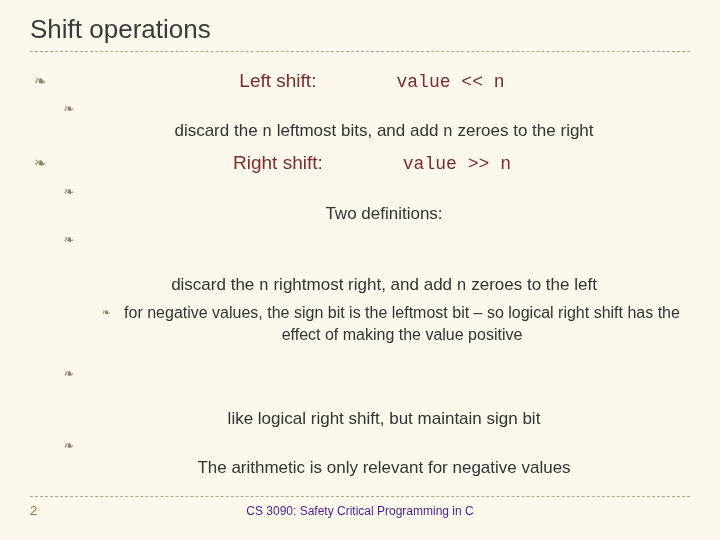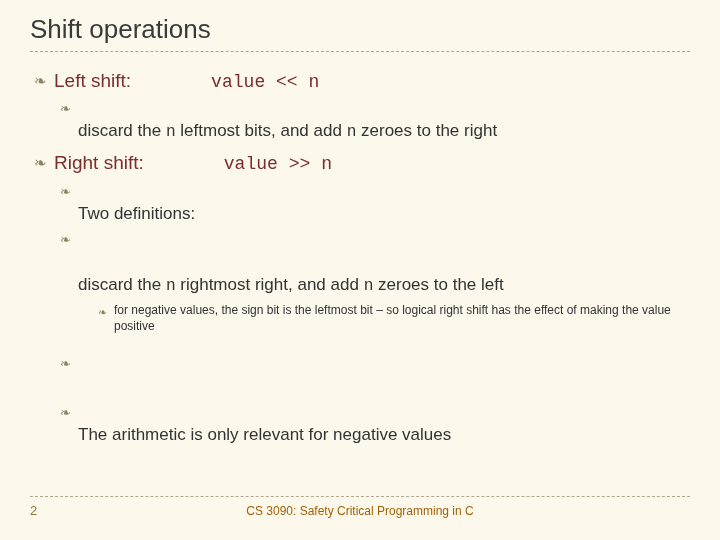--- a/index.html
+++ b/index.html
@@ -36,20 +36,21 @@
     margin-bottom: 4px;
   }
   .lvl1 > .bullet {
     flex: 0 0 20px;
     color: #8a8260;
     font-size: 15px;
     padding-top: 3px;
   }
   .lvl1 > .body {
     flex: 1;
+    text-align: center;
   }
   .lvl1-head {
     font-size: 19px;
     color: #7a2d2d;
     margin-bottom: 2px;
   }
   .lvl1-head .spacer {
     display: inline-block;
     width: 80px;
   }
@@ -74,21 +75,21 @@
     margin: 4px 0 4px 20px;
   }
   .lvl3 > .bullet {
     flex: 0 0 16px;
     color: #8a8260;
     font-size: 11px;
     padding-top: 3px;
   }
   .lvl3 > .body {
     flex: 1;
-    font-size: 12px;
+    font-size: 16px;
     color: #333;
   }
   .code {
     font-family: "Courier New", Courier, monospace;
     font-size: 0.95em;
   }
   .footer {
     position: absolute;
     left: 30px;
     right: 30px;
@@ -106,21 +107,21 @@
     color: #888;
   }
   .page-num {
     color: #8a7a3a;
     font-size: 13px;
     width: 40px;
   }
   .course {
     flex: 1;
     text-align: center;
-    color: #a16207;
+    color: #4c1d95;
   }
   .gap { height: 8px; }
 </style>
 </head>
 <body>
 
 <div class="slide">
   <div class="title">Shift operations</div>
   <hr class="title-rule">
 
@@ -165,20 +166,21 @@
             </div>
           </div>
         </div>
 
         <div class="gap"></div>
 
         <div class="lvl2">
           <div class="bullet">❧</div>
           <div class="body">
             <br>
+            <span>like logical right shift, but maintain sign bit</span>
           </div>
         </div>
 
         <div class="lvl2">
           <div class="bullet">❧</div>
           <div class="body">The arithmetic is only relevant for negative values</div>
         </div>
 
       </div>
     </div>

